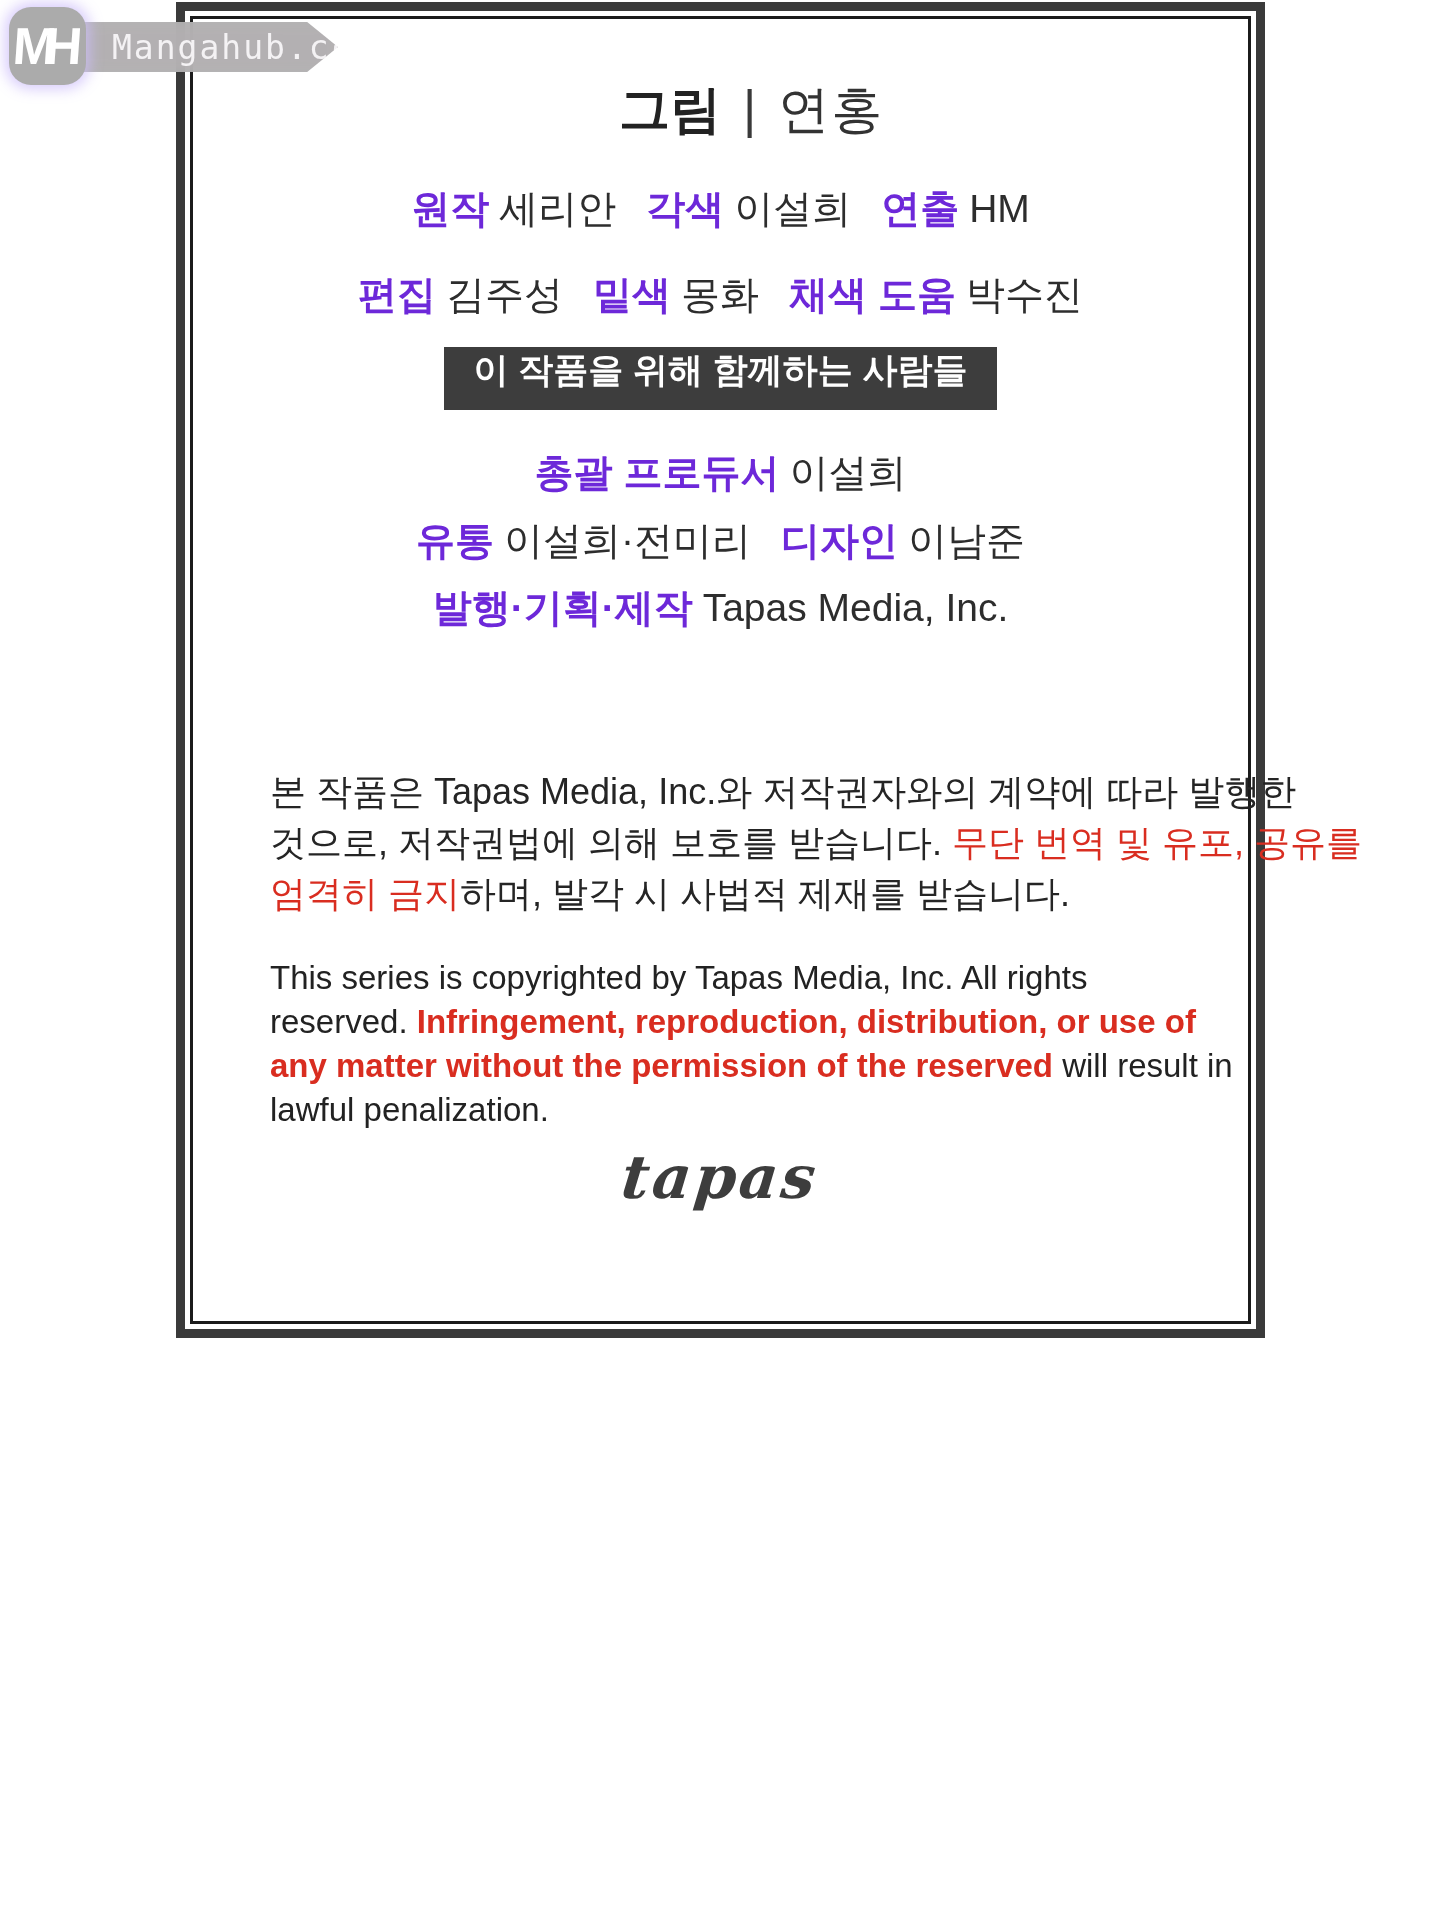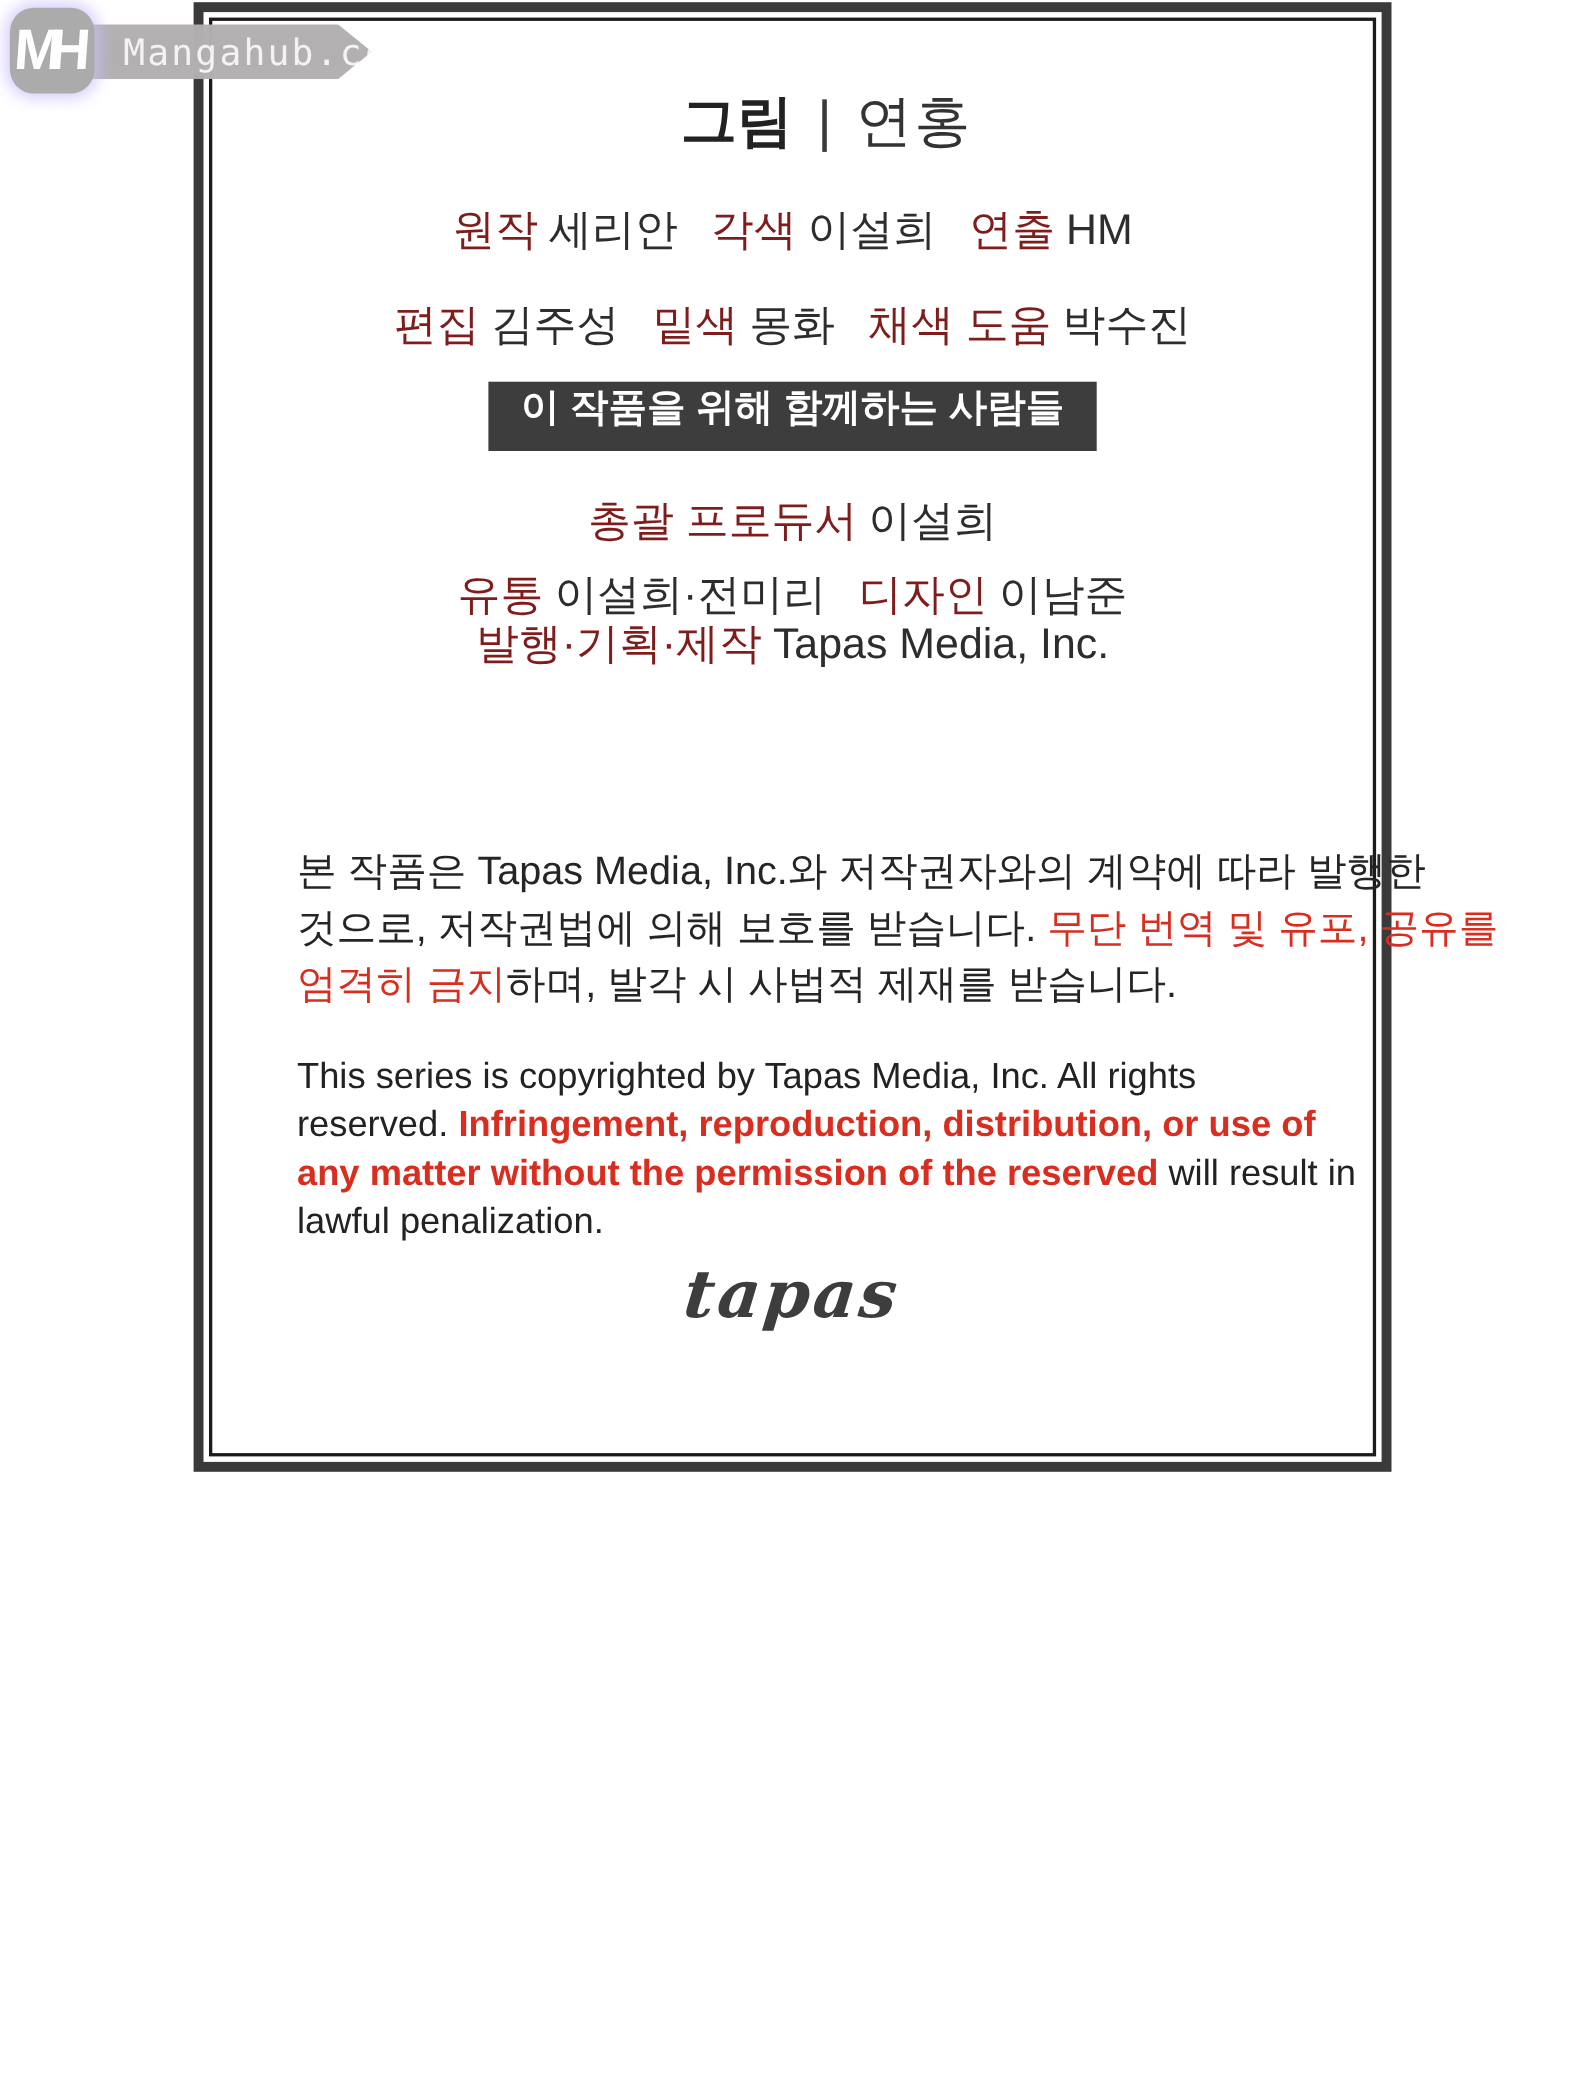--- a/index.html
+++ b/index.html
@@ -74,36 +74,36 @@
     white-space: nowrap;
   }
   .title-line { top: 76px; font-size: 51px; margin-left: 31px; }
   .title-label { font-weight: 800; color: #222; }
   .title-sep { font-weight: 300; color: #3a3a3a; margin: 0 22px; }
   .title-value { font-weight: 400; color: #333; letter-spacing: 2px; }
 
   .credits-line { font-size: 39px; color: #2d2d2d; }
   .row1 { top: 182px; }
   .row2 { top: 268px; }
-  .lb { font-weight: 400; color: #7f1d1d; margin-right: 10px; }
+  .lb { font-weight: 700; color: #6d28d9; margin-right: 10px; }
   .pair + .pair .lb { margin-left: 30px; }
 
   .banner-wrap { top: 347px; }
   .banner {
     display: inline-block;
     background: #3d3d3d;
     color: #ffffff;
     font-weight: 800;
     font-size: 35px;
     padding: 0 30px 16px 30px;
   }
 
   .producer-line { top: 446px; font-size: 39px; }
   .dist-line { top: 514px; font-size: 39px; }
-  .publish-line { top: 558px; font-size: 39px; }
+  .publish-line { top: 581px; font-size: 39px; }
 
   
   .para {
     position: absolute;
     left: 270px;
     width: 920px;
     text-align: left;
   }
   .kr-para { top: 766px; font-size: 36px; line-height: 51px; color: #252525; }
   .en-para { top: 956px; font-size: 33px; line-height: 44px; color: #222222; }

